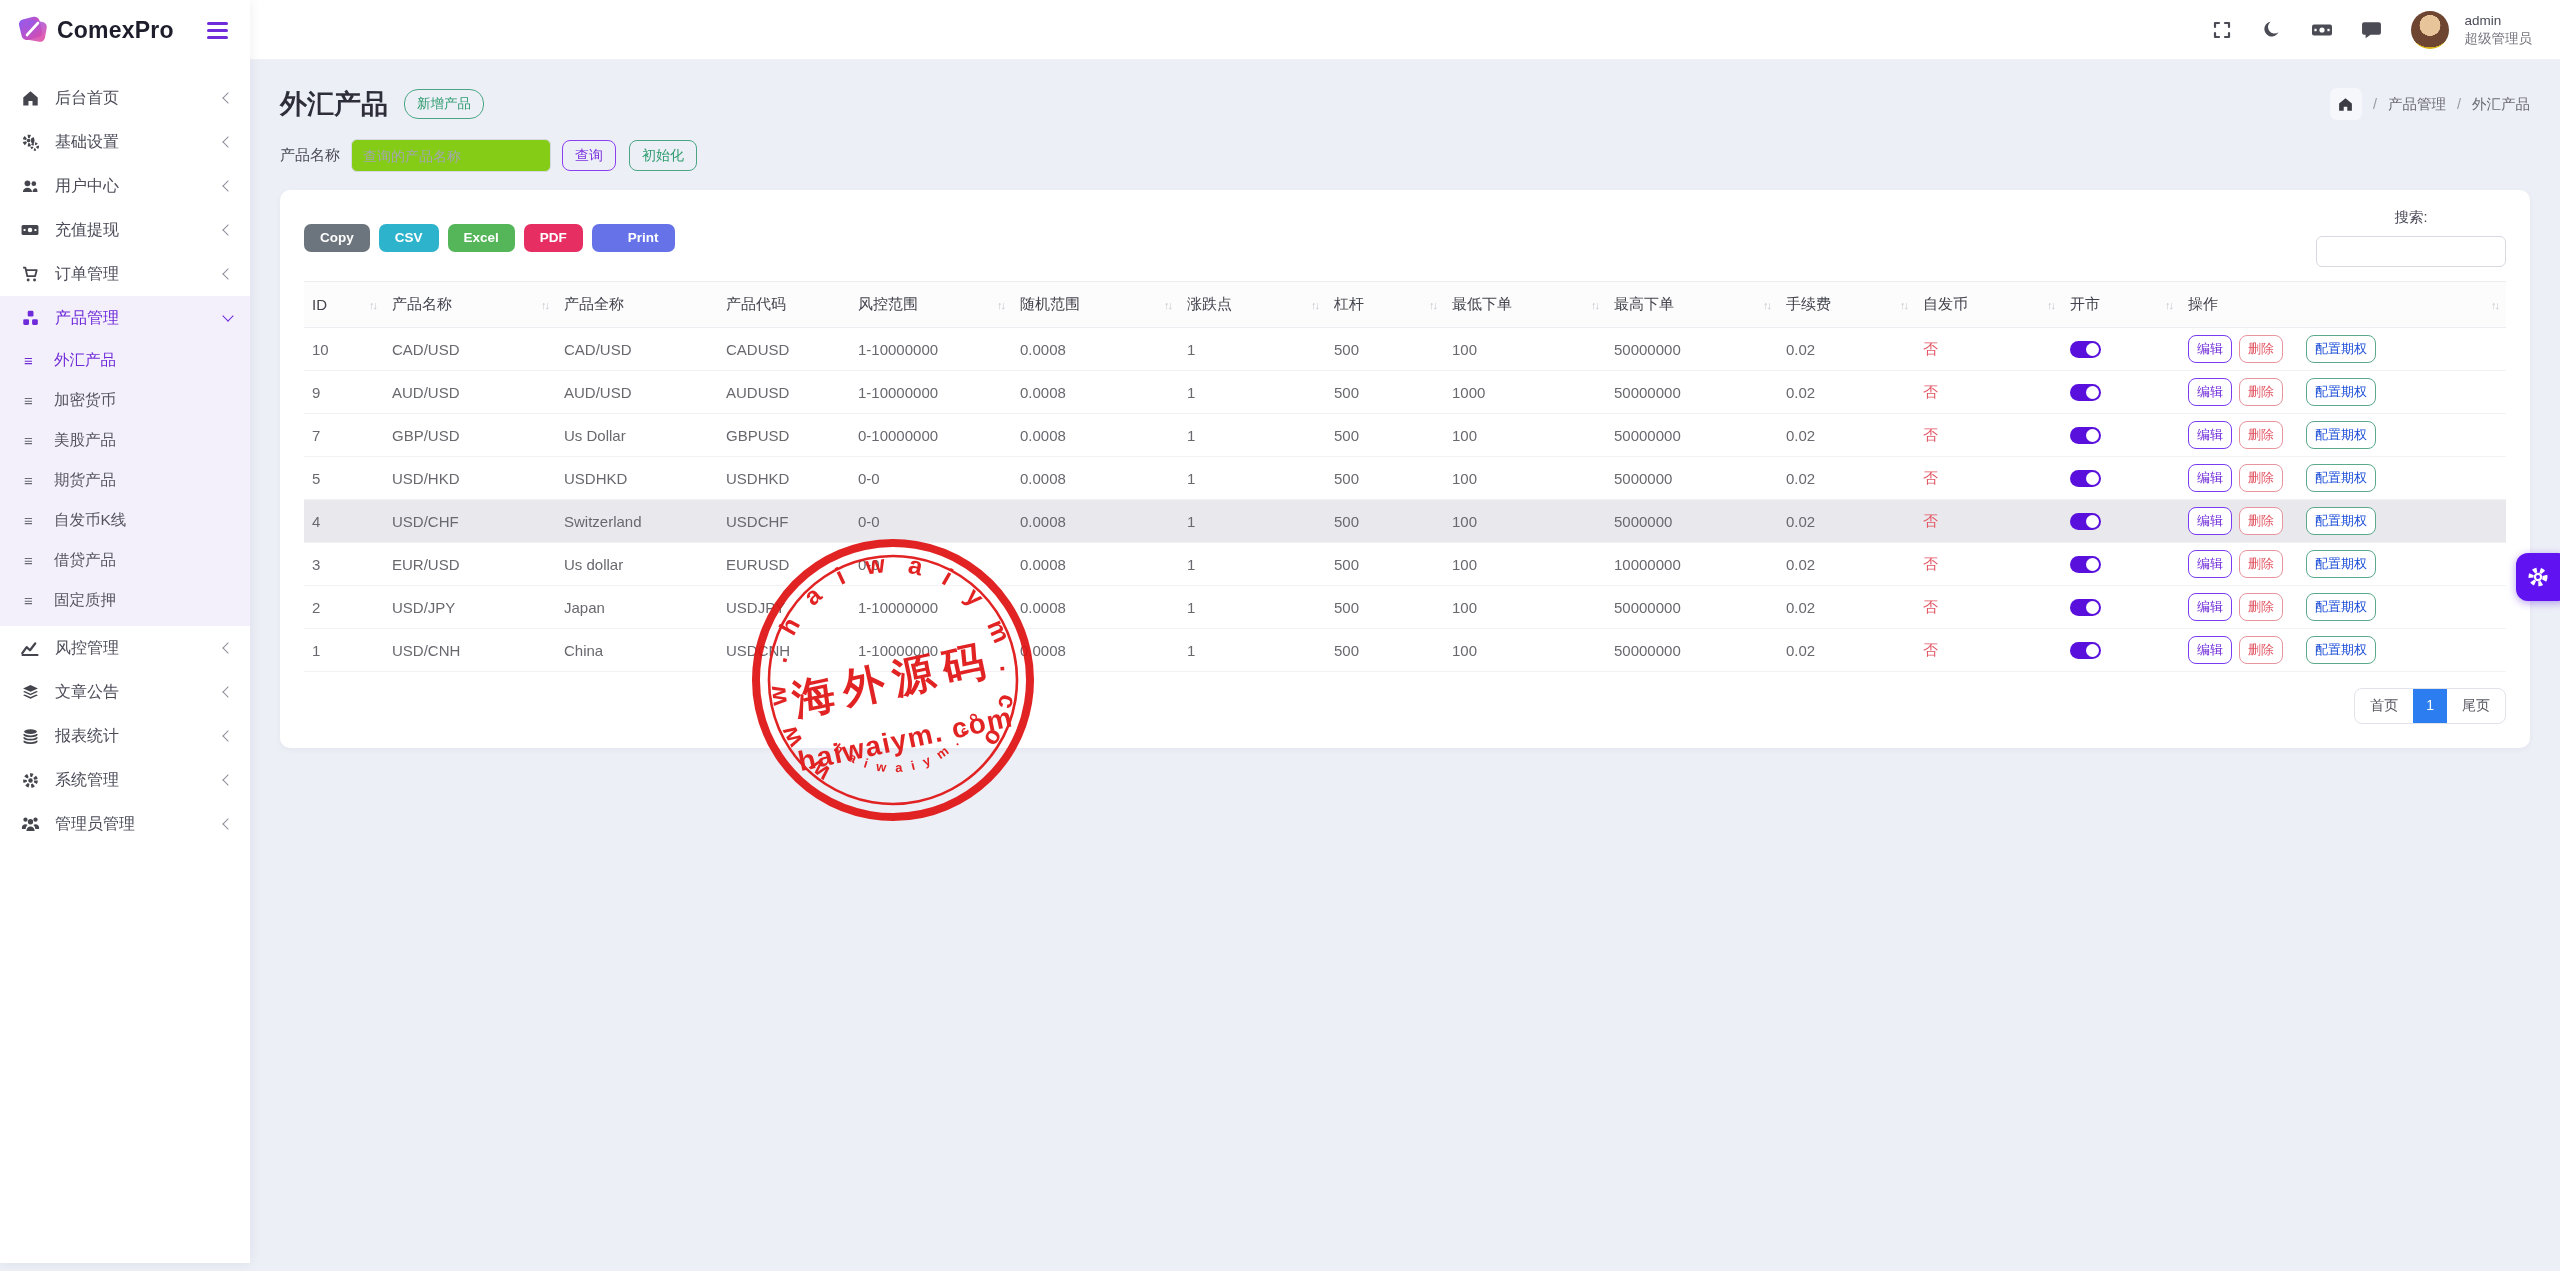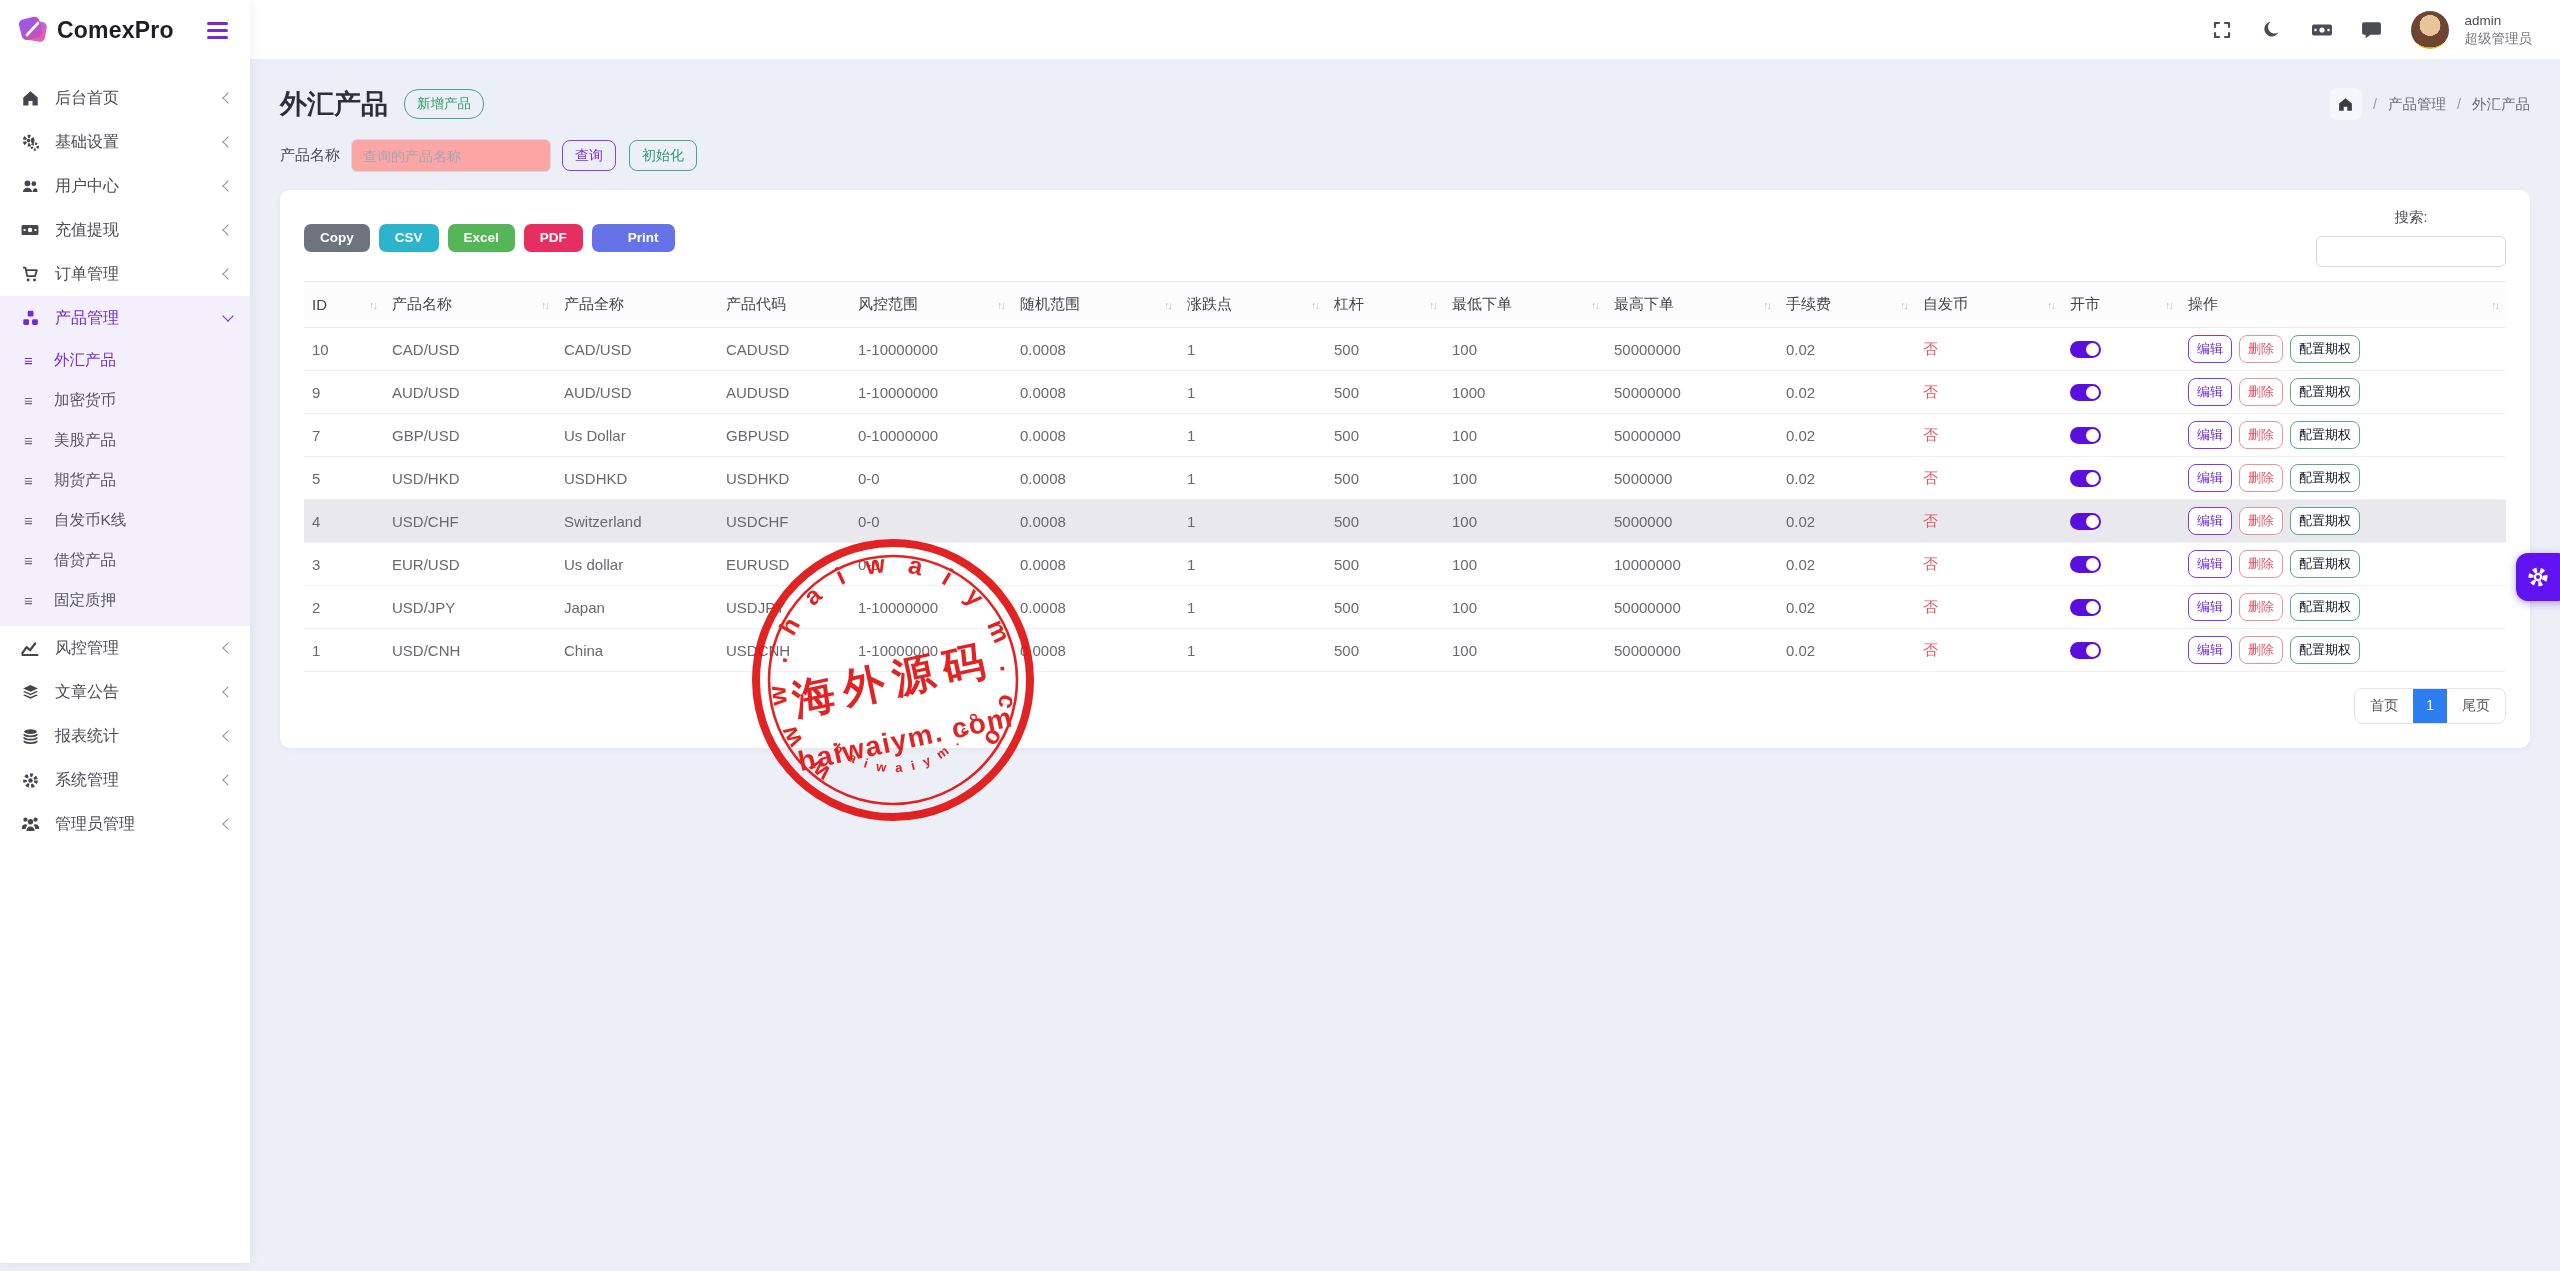--- a/index.html
+++ b/index.html
@@ -38,21 +38,21 @@
   .page-header { display:flex; align-items:center; justify-content:space-between; }
   .title-wrap { display:flex; align-items:center; gap:16px; }
   .page-title { font-size:27px; font-weight:bold; color:#2e2e3a; }
   .add-btn { border:1px solid #4aa583; color:#2f9c6e; background:transparent; border-radius:14px; font-size:13.5px; padding:5px 12px; cursor:pointer; }
   .breadcrumb { display:flex; align-items:center; gap:11px; font-size:14.5px; color:#6b6b76; }
   .bc-home { width:32px; height:32px; border-radius:7px; background:#f6f7fb; display:flex; align-items:center; justify-content:center; cursor:pointer; }
   .bc-sep { color:#9a9aa5; }
   .bc-link { cursor:pointer; }
 
   .filter-row { display:flex; align-items:center; gap:11px; margin-top:17px; font-size:15px; color:#4b4b58; }
-  .filter-input { width:200px; height:33px; border:1px solid #d7d9e2; border-radius:6px; background:#fca5a5; padding:0 11px; font-size:14px; color:#4b4b58; }
+  .filter-input { width:200px; height:33px; border:1px solid #d7d9e2; border-radius:6px; background:#84cc16; padding:0 11px; font-size:14px; color:#4b4b58; }
   .filter-input::placeholder { color:#a6a6b0; }
   .btn-outline { background:transparent; border-radius:8px; height:31px; padding:0 12px; font-size:14px; cursor:pointer; }
   .btn-query { border:1.4px solid #8a3ff0; color:#7a2fe0; }
   .btn-reset { border:1.4px solid #4aa583; color:#2f9c6e; margin-left:2px; }
 
   
   .card { background:#fff; border-radius:10px; margin-top:18px; padding:18px 24px 24px; box-shadow:0 2px 6px rgba(30,30,60,.04); min-height:500px; }
   .toolbar { display:flex; align-items:center; justify-content:space-between; }
   .export-group { display:flex; gap:9px; }
   .ebtn { border:none; color:#fff; font-weight:bold; font-size:13.5px; height:28px; padding:0 16px; border-radius:7px; cursor:pointer; }
@@ -69,21 +69,21 @@
   .thc { display:flex; align-items:center; justify-content:space-between; }
   .sort { font-size:11px; color:#c6c6cf; letter-spacing:-2px; cursor:pointer; white-space:nowrap; }
   td { padding:0 8px; height:43px; border-bottom:1px solid #f2f2f5; }
   tr.hl td { background:#e9e9ed; }
   .no { color:#e25563; }
   .toggle { display:inline-block; width:31px; height:17px; border-radius:9px; background:#5a10dd; position:relative; cursor:pointer; vertical-align:middle; }
   .toggle::after { content:""; position:absolute; right:2px; top:2px; width:13px; height:13px; border-radius:50%; background:#fff; }
   .abtn { display:inline-block; background:#fff; border-radius:8px; font-size:13px; padding:4px 8px; margin-right:7px; cursor:pointer; }
   .abtn.edit { border:1px solid #7a3bf0; color:#6f2bd9; }
   .abtn.del { border:1px solid #e8949e; color:#e25563; }
-  .abtn.opt { border:1px solid #5aa98a; color:#0f172a; }
+  .abtn.opt { border:1px solid #5aa98a; color:#1d4ed8;margin-left:16px; }
 
   .summary { margin-top:20px; font-size:14.5px; color:#55555f; }
   .pager-row { display:flex; justify-content:flex-end; margin-top:16px;text-align:center; }
   .pager { display:flex; border:1px solid #e2e3ea; border-radius:8px; overflow:hidden; background:#fff; }
   .pg { padding:8px 15px; font-size:14px; color:#55555f; cursor:pointer; }
   .pg.active { background:#2b7df0; color:#fff; padding:8px 13px; }
 
   
   .watermark { position:absolute; left:747px; top:534px; width:292px; height:292px; z-index:6; pointer-events:none; opacity:.93; }
 

